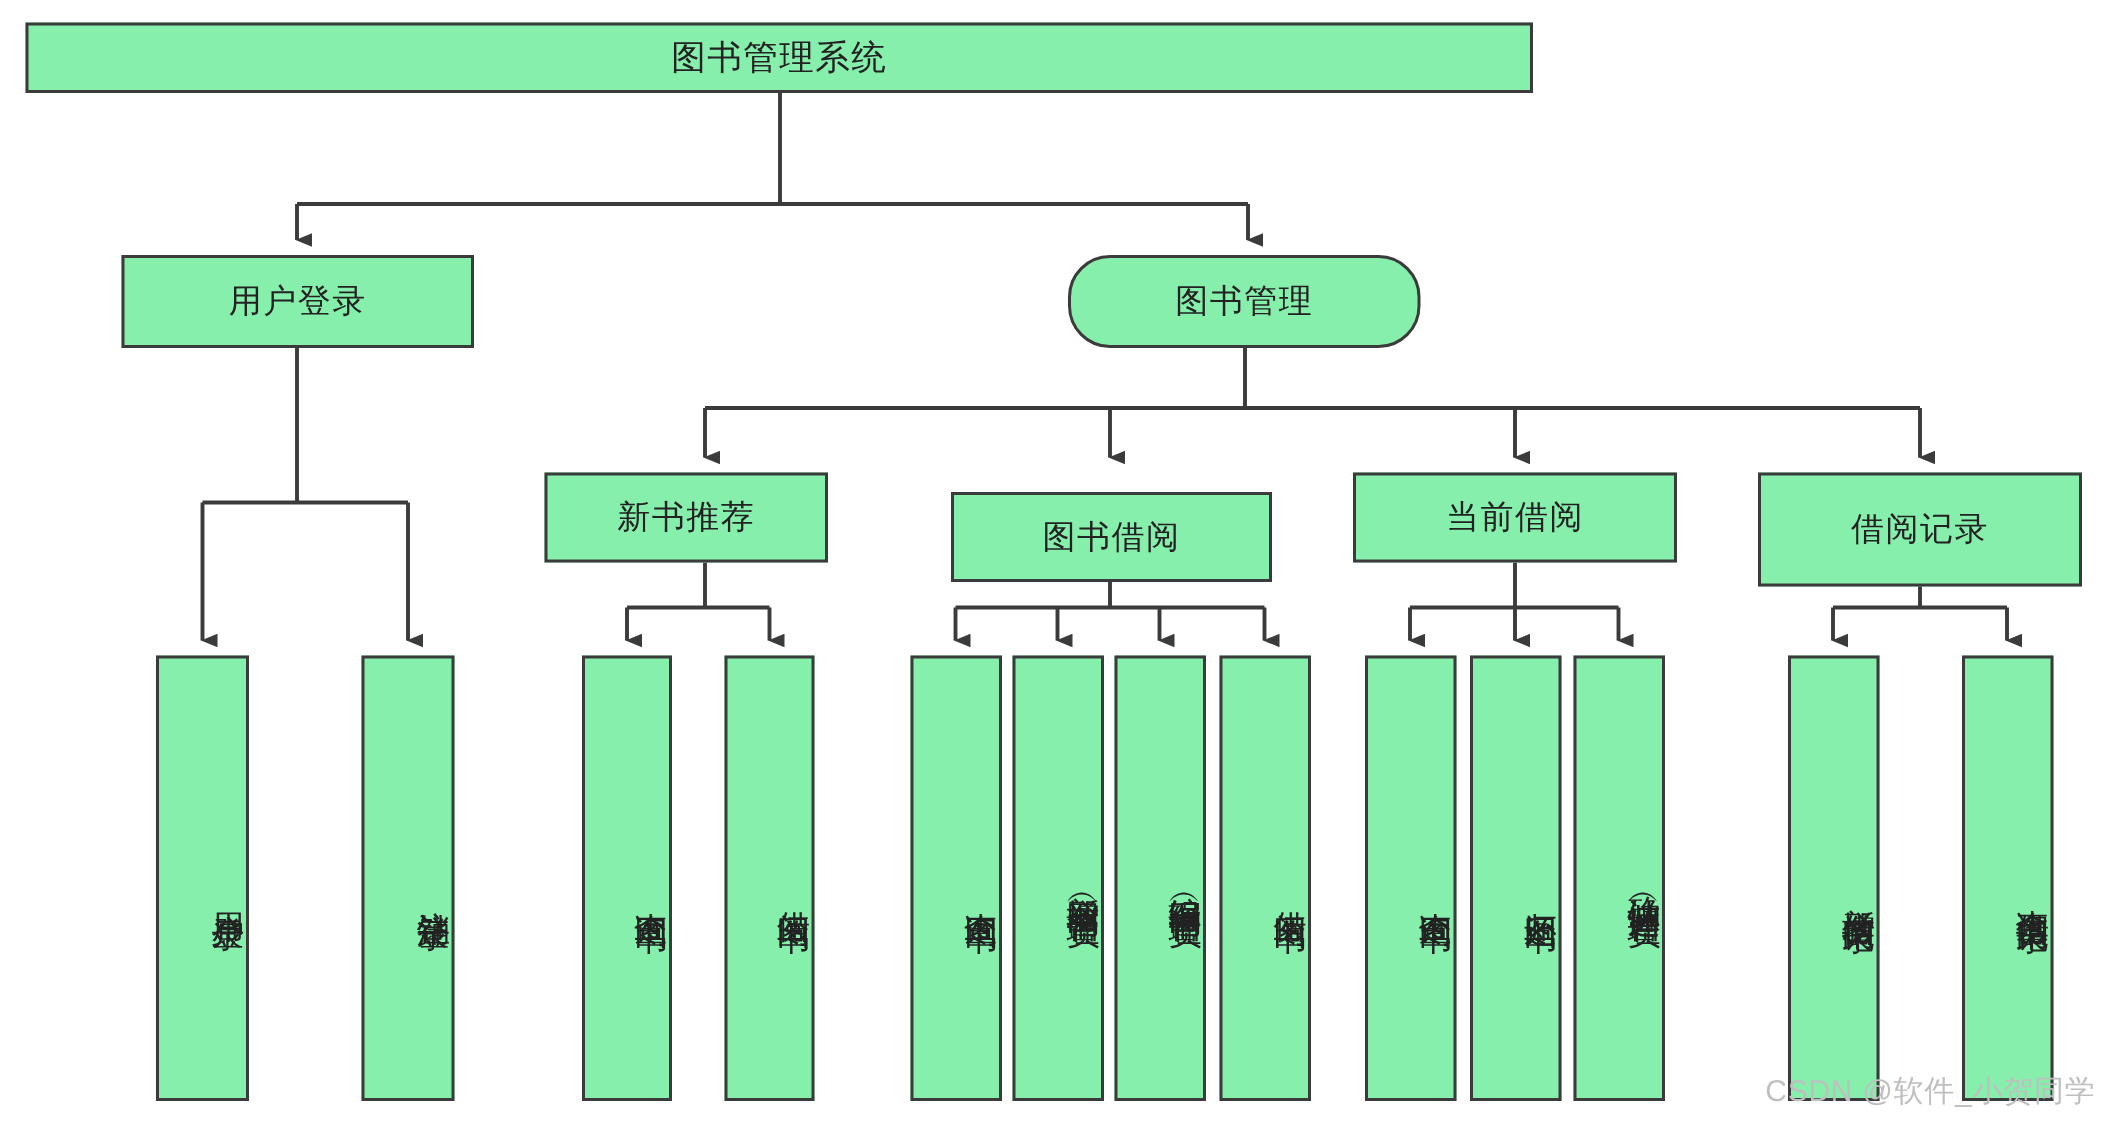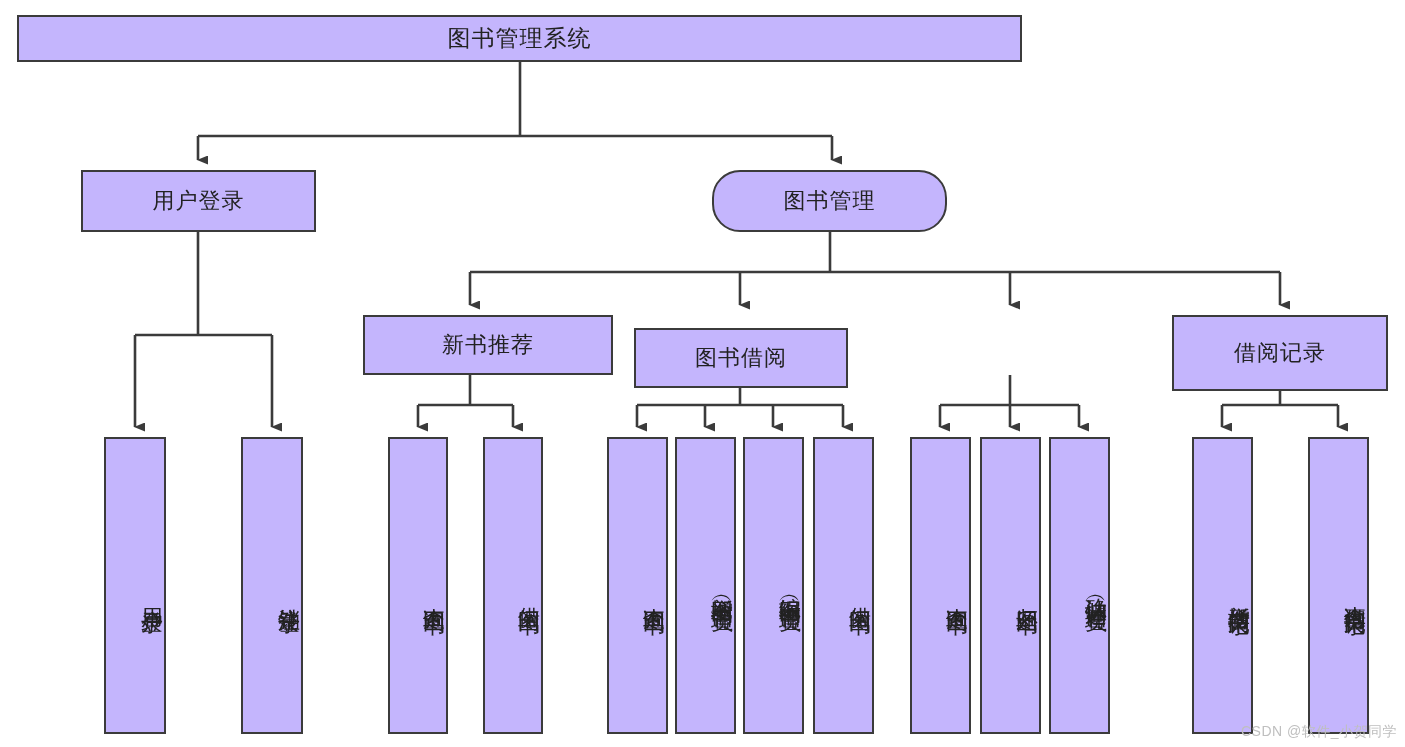--- a/index.html
+++ b/index.html
@@ -1,28 +1,28 @@
 <!DOCTYPE html>
 <html><head>
 <meta charset="utf-8">
 <style>
   html,body{margin:0;padding:0;background:#ffffff;}
   body{width:1405px;height:747px;overflow:hidden;
        font-family:"Liberation Sans","DejaVu Sans",sans-serif;}
   #diagram{position:relative;width:1405px;height:747px;background:#ffffff;}
   #wires{position:absolute;left:0;top:0;width:1405px;height:747px;}
-  .node{position:absolute;box-sizing:border-box;background:#c4b5fd;
+  .node{position:absolute;box-sizing:border-box;background:#86efac;
         border:2.5px solid #3b3b3b;display:flex;align-items:center;
         justify-content:center;color:#222222;}
   .node.h{font-size:22px;letter-spacing:1px;}
   .node.v{writing-mode:vertical-rl;text-orientation:upright;
           font-size:22px;letter-spacing:2px;line-height:1.05;
           align-items:flex-start;justify-content:center;padding-top:16px;}
   .node.root{font-size:23px;}
-  .watermark{position:absolute;right:8px;bottom:6px;font-size:14px;
+  .watermark{position:absolute;right:8px;bottom:6px;font-size:20px;
              color:#bfbfbf;letter-spacing:0.5px;white-space:nowrap;}
 </style>
 </head>
 <body>
 
 <div id="diagram">
 
   <svg id="wires" viewBox="0 0 1405 747" xmlns="http://www.w3.org/2000/svg">
     <defs>
       <marker id="arw" markerWidth="10" markerHeight="12" refX="4.5" refY="10" orient="auto" markerUnits="userSpaceOnUse">
@@ -71,22 +71,23 @@
       <path d="M1222,405 L1222,427" marker-end="url(#arw)"></path>
       <path d="M1338,405 L1338,427" marker-end="url(#arw)"></path>
     </g>
   </svg>
 
   <div class="node h root" style="left:17px;top:15px;width:1005px;height:47px;">图书管理系统</div>
 
   <div class="node h" style="left:81px;top:170px;width:235px;height:62px;">用户登录</div>
   <div class="node h" style="left:712px;top:170px;width:235px;height:62px;border-radius:28px;">图书管理</div>
 
-  <div class="node h" style="left:363px;top:315px;width:250px;height:60px;">新书推荐</div>
+  <div class="node h" style="left:363px;top:315px;width:189px;height:60px;">新书推荐</div>
   <div class="node h" style="left:634px;top:315px;width:214px;height:60px;margin-top:13px;">图书借阅</div>
+  <div class="node h" style="left:902px;top:315px;width:216px;height:60px;">当前借阅</div>
   <div class="node h" style="left:1172px;top:315px;width:216px;height:76px;">借阅记录</div>
 
   <div class="node v" style="left:104px;top:437px;width:62px;height:297px;">用户登录</div>
   <div class="node v" style="left:241px;top:437px;width:62px;height:297px;">注销登录</div>
 
   <div class="node v" style="left:388px;top:437px;width:60px;height:297px;">查询图书</div>
   <div class="node v" style="left:483px;top:437px;width:60px;height:297px;">借阅图书</div>
 
   <div class="node v" style="left:607px;top:437px;width:61px;height:297px;">查询图书</div>
   <div class="node v" style="left:675px;top:437px;width:61px;height:297px;padding-top:6px;">新增图书（管理员）</div>

